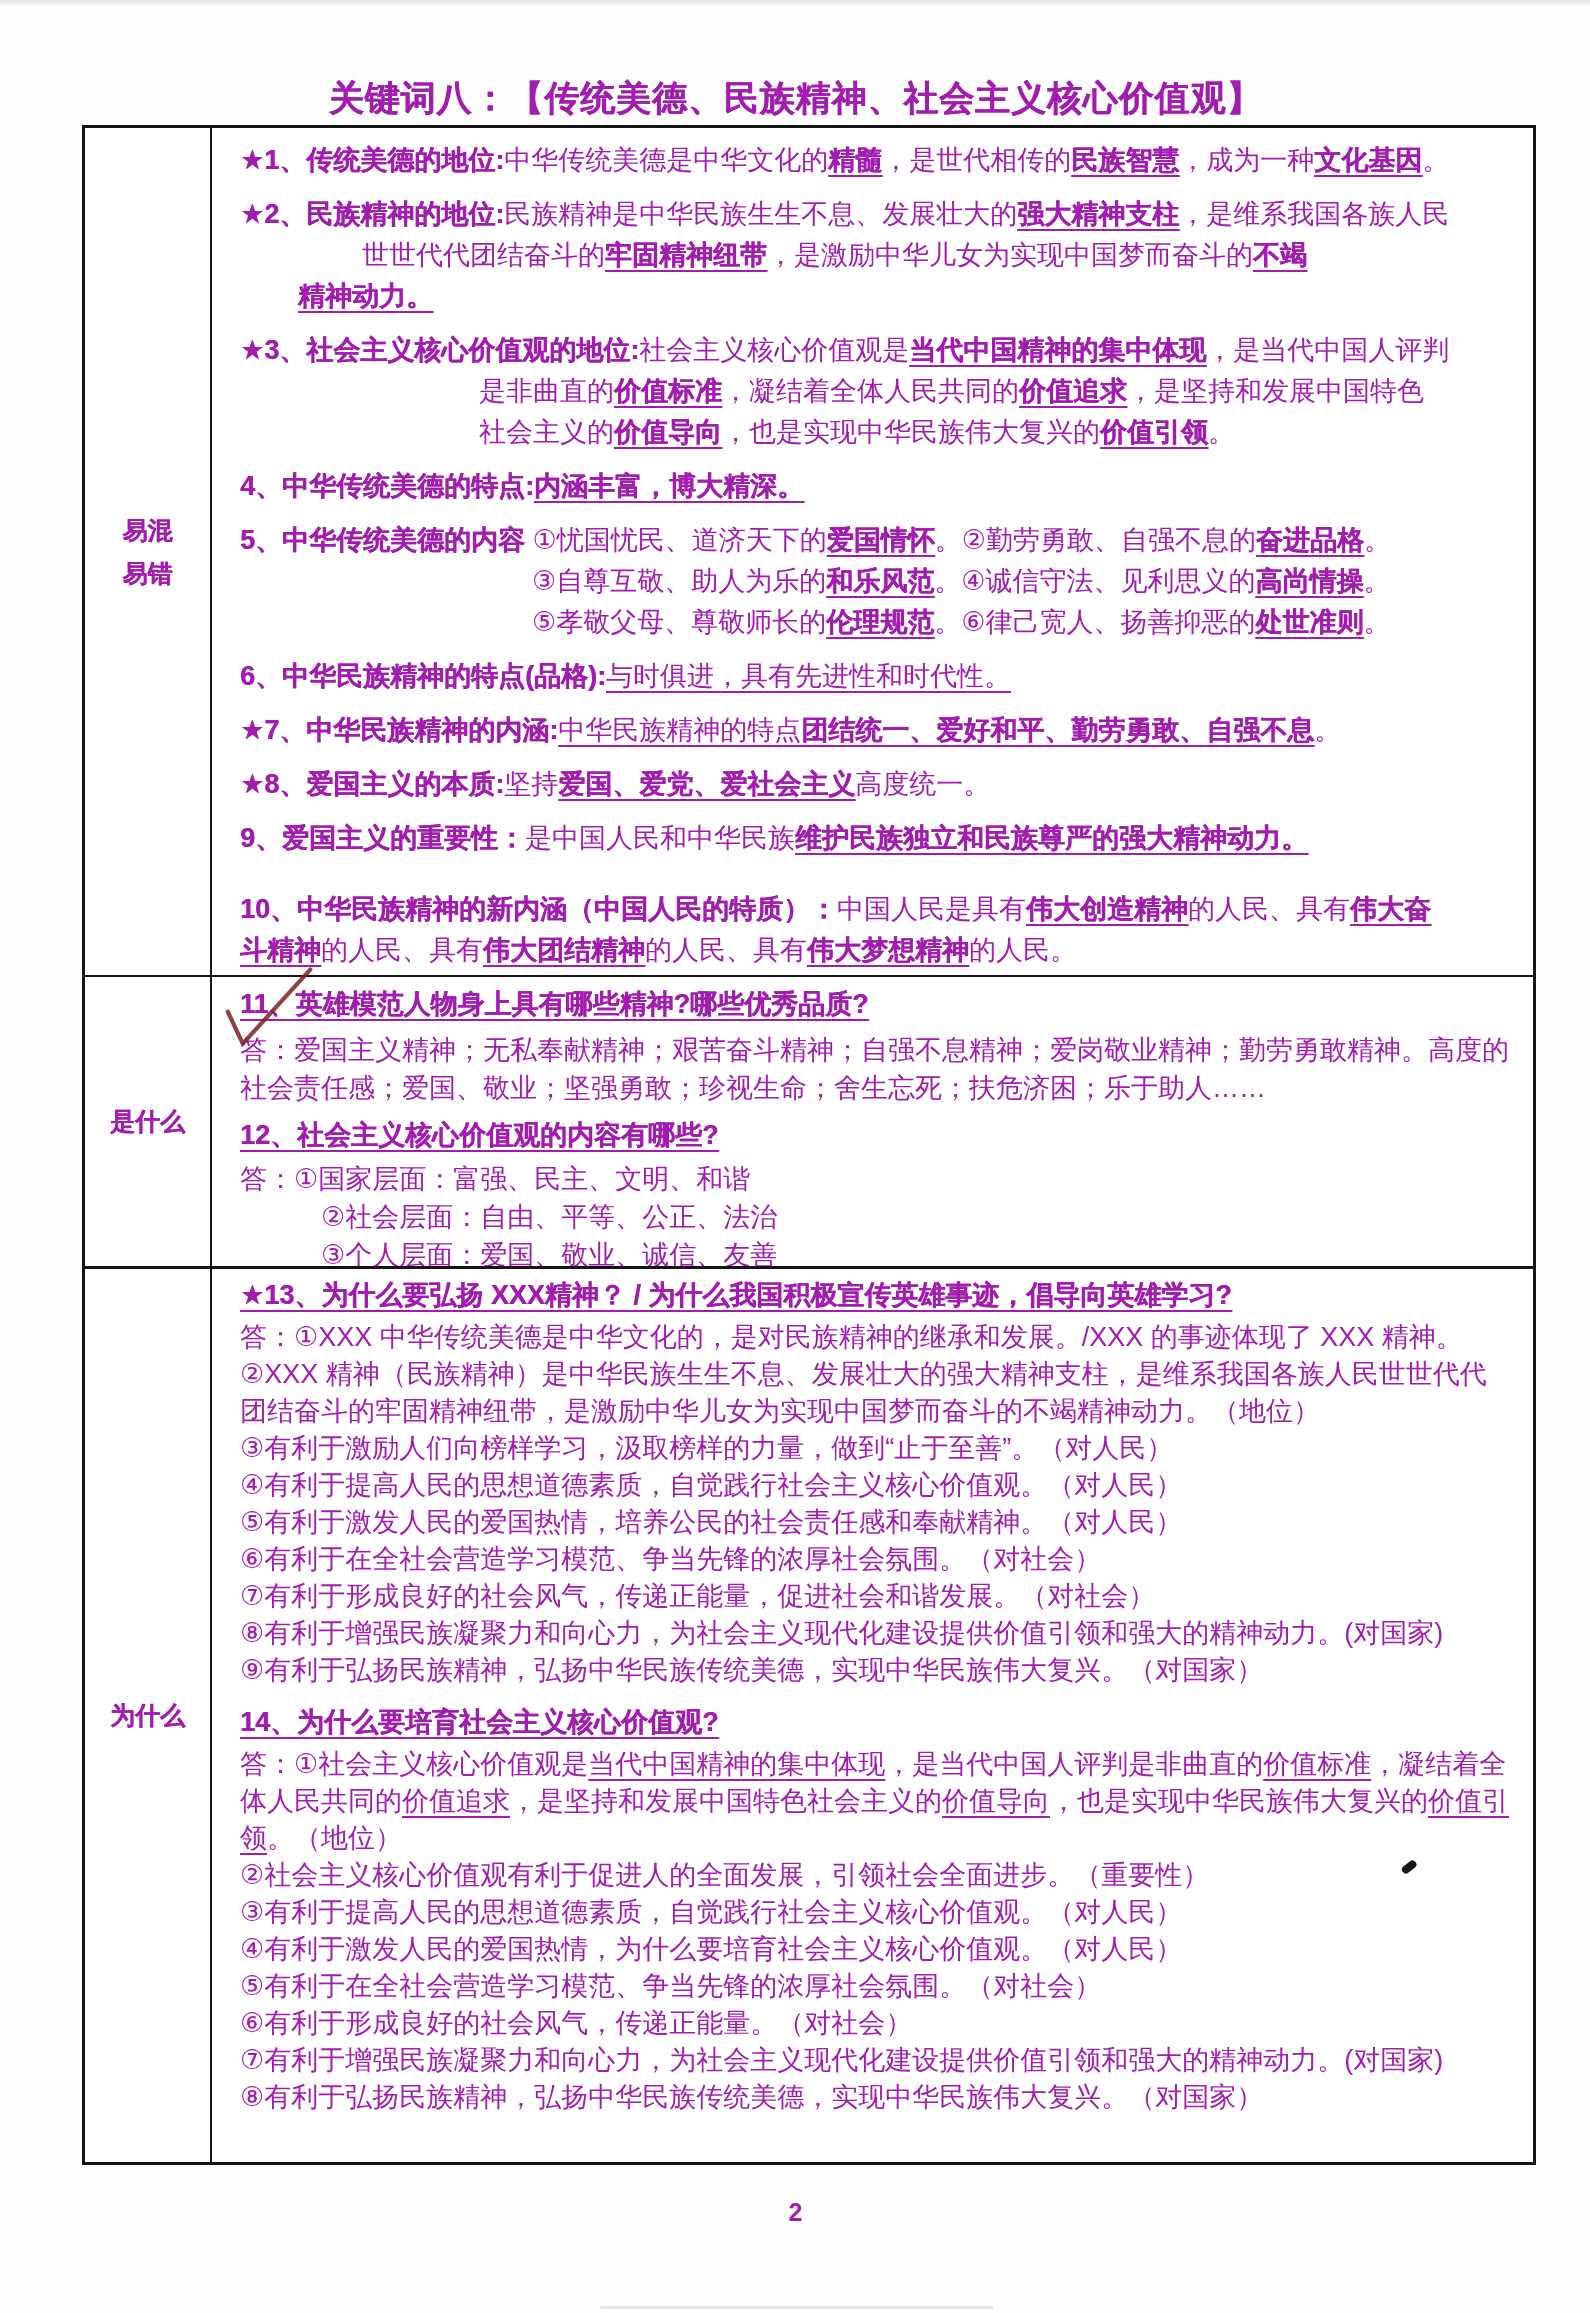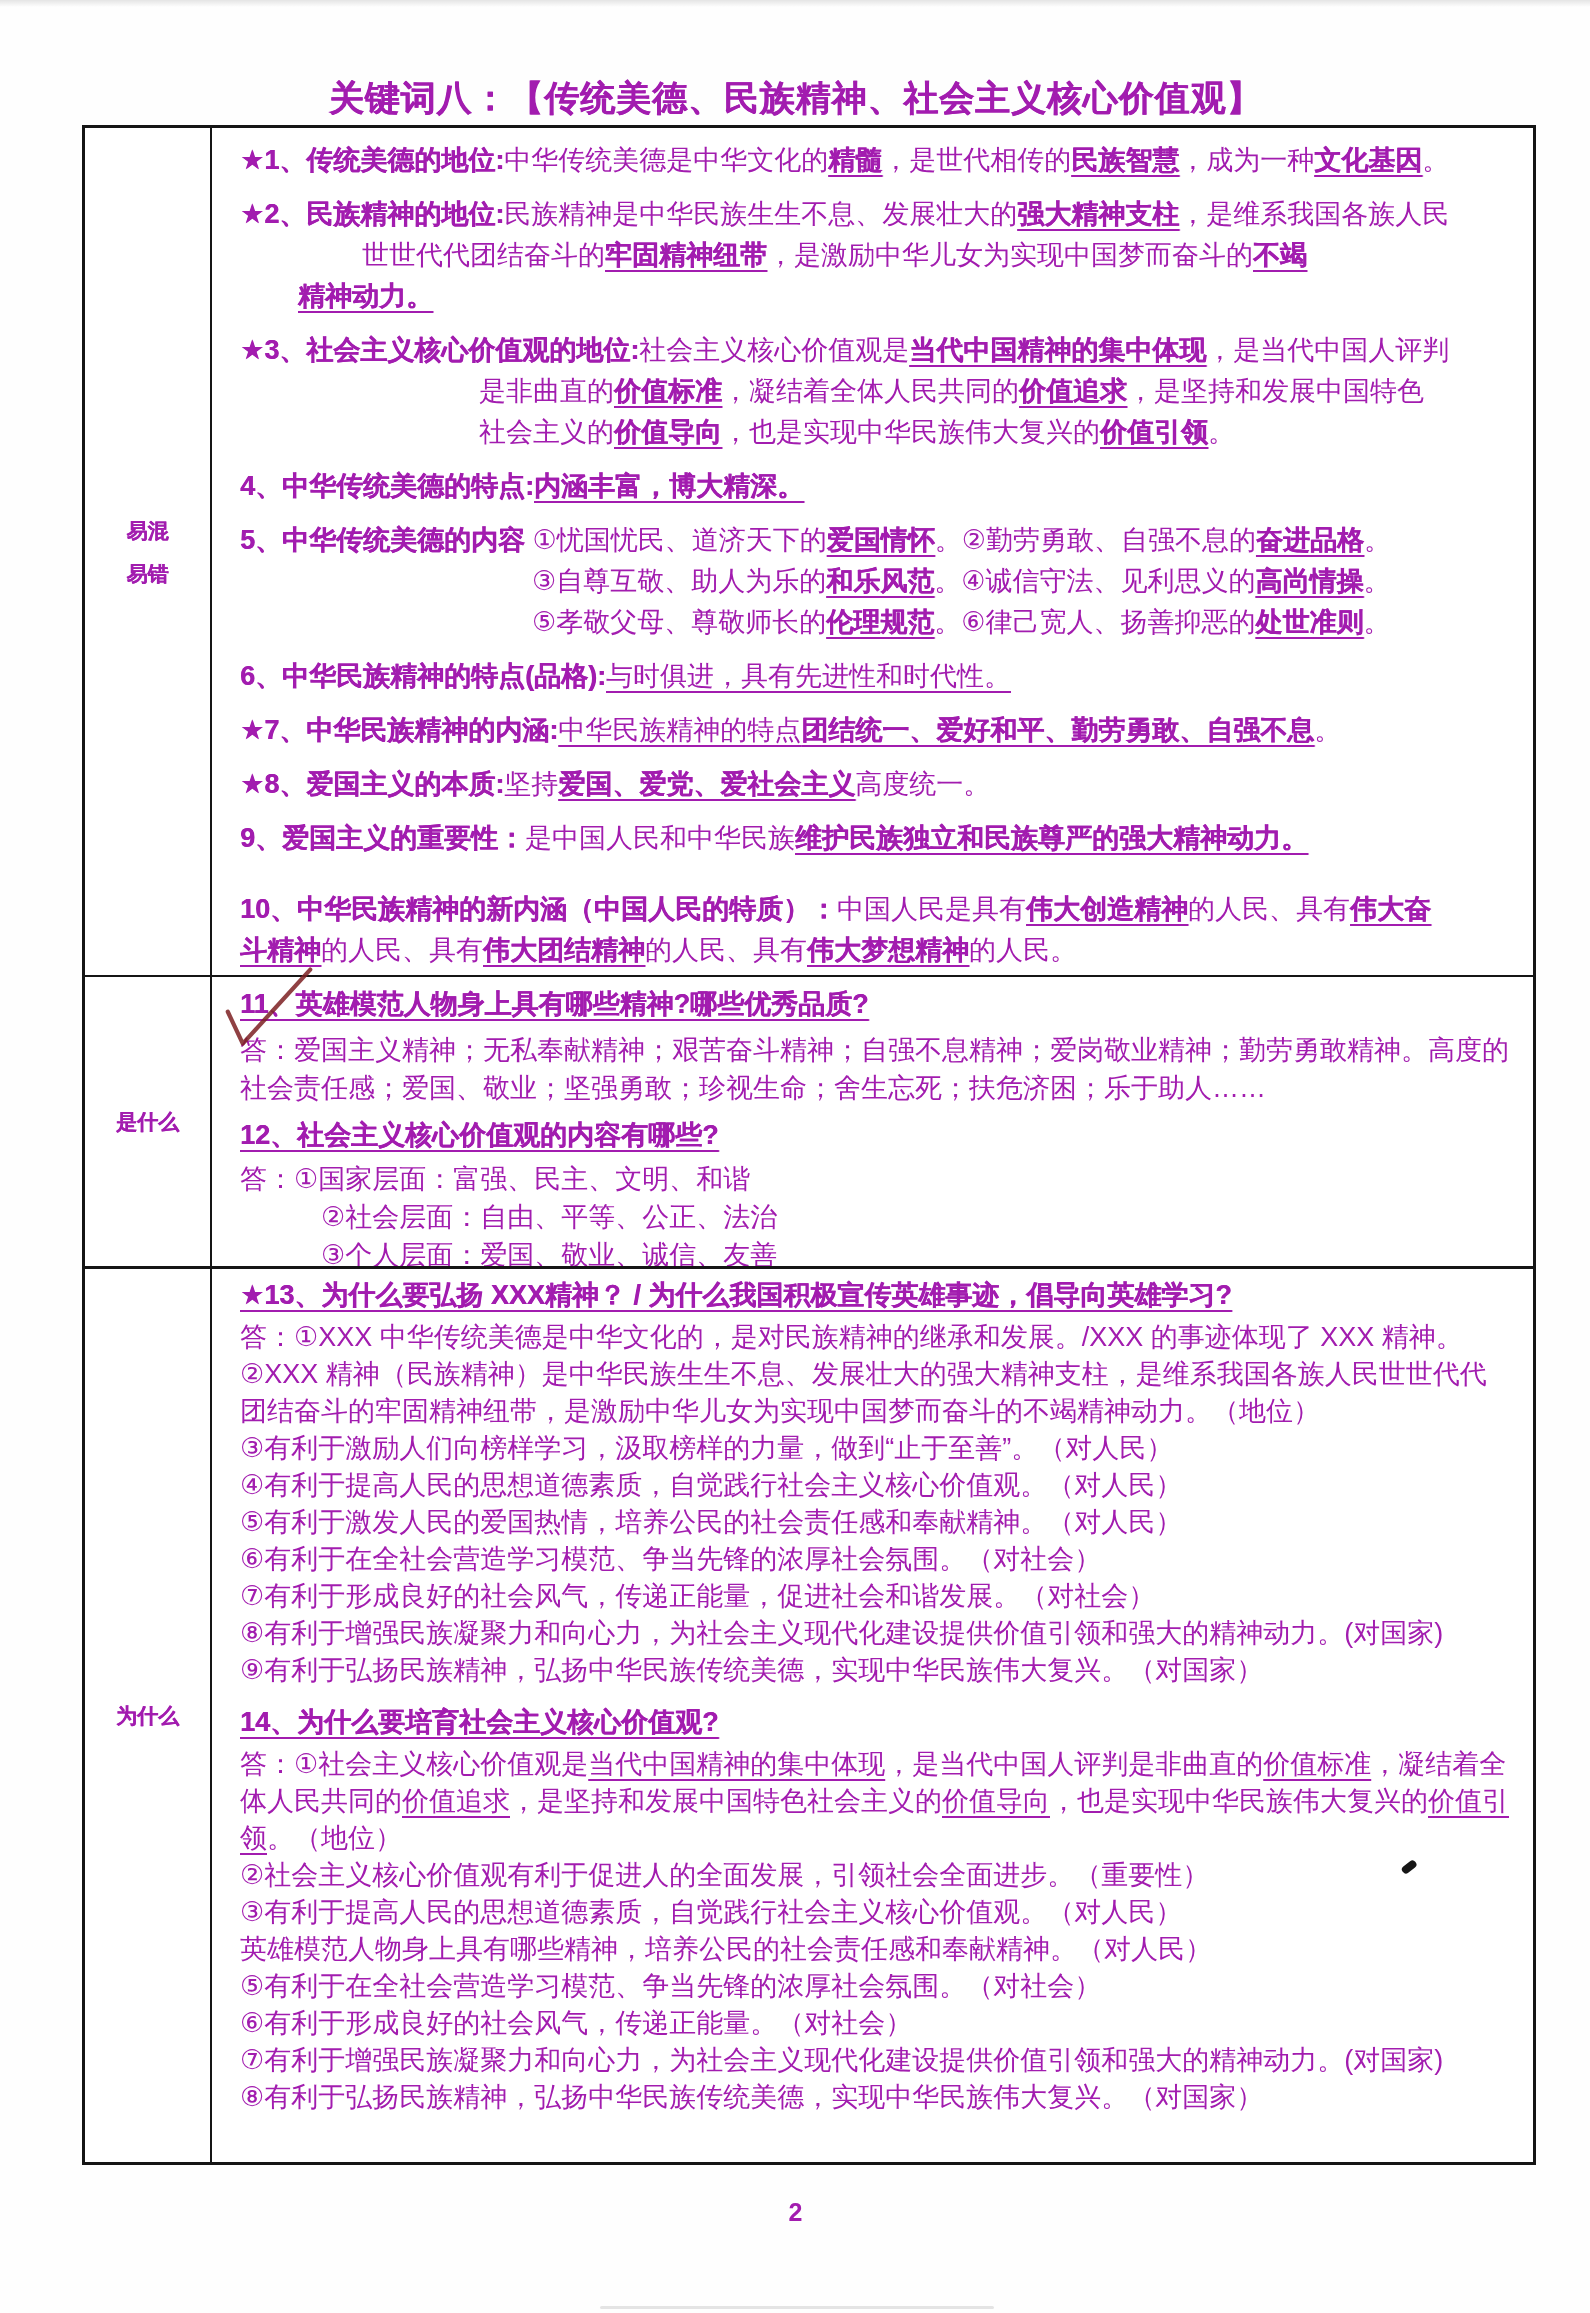--- a/index.html
+++ b/index.html
@@ -23,21 +23,21 @@
     border:3.7px solid #151515;box-sizing:border-box;
     display:flex;flex-direction:column;background:#fff;
   }
   .trow{display:flex;box-sizing:border-box;}
   .trow1{height:849px;border-bottom:2.8px solid #151515;}
   .trow2{height:292px;border-bottom:3.7px solid #151515;}
   .trow3{flex:1;}
   .label-cell{
     width:127px;flex:0 0 127px;border-right:2.8px solid #151515;
     display:flex;align-items:center;justify-content:center;
-    text-align:center;font-weight:900;font-size:21px;line-height:43px;
+    text-align:center;font-weight:900;font-size:25px;line-height:43px;
     white-space:pre-line;box-sizing:border-box;
     text-shadow:0.6px 0 currentColor;
   }
   .content-cell{
     flex:1;box-sizing:border-box;overflow:hidden;
     padding:12px 20.6px 0 28px;font-size:27px;
   }
   .trow1 .content-cell{line-height:41px;}
   .trow2 .content-cell{line-height:38px;padding-top:8.4px;}
   .trow3 .content-cell{line-height:37px;padding-top:8.4px;}
@@ -115,21 +115,21 @@
           <div class="tblock"><span class="seg">④有利于提高人民的思想道德素质，自觉践行社会主义核心价值观。（对人民）</span></div>
           <div class="tblock"><span class="seg">⑤有利于激发人民的爱国热情，培养公民的社会责任感和奉献精神。（对人民）</span></div>
           <div class="tblock"><span class="seg">⑥有利于在全社会营造学习模范、争当先锋的浓厚社会氛围。（对社会）</span></div>
           <div class="tblock"><span class="seg">⑦有利于形成良好的社会风气，传递正能量，促进社会和谐发展。（对社会）</span></div>
           <div class="tblock"><span class="seg">⑧有利于增强民族凝聚力和向心力，为社会主义现代化建设提供价值引领和强大的精神动力。(对国家)</span></div>
           <div class="tblock"><span class="seg">⑨有利于弘扬民族精神，弘扬中华民族传统美德，实现中华民族伟大复兴。（对国家）</span></div>
           <div class="tblock" style="margin-top: 15px;"><span class="seg b u">14、为什么要培育社会主义核心价值观?</span></div>
           <div class="tblock" style="margin-top: 4.7px;"><span class="seg">答：①社会主义核心价值观是</span><span class="seg u">当代中国精神的集中体现</span><span class="seg">，是当代中国人评判是非曲直的</span><span class="seg u">价值标准</span><span class="seg">，凝结着全体人民共同的</span><span class="seg u">价值追求</span><span class="seg">，是坚持和发展中国特色社会主义的</span><span class="seg u">价值导向</span><span class="seg">，也是实现中华民族伟大复兴的</span><span class="seg u">价值引领</span><span class="seg">。（地位）</span></div>
           <div class="tblock"><span class="seg">②社会主义核心价值观有利于促进人的全面发展，引领社会全面进步。（重要性）</span></div>
           <div class="tblock"><span class="seg">③有利于提高人民的思想道德素质，自觉践行社会主义核心价值观。（对人民）</span></div>
-          <div class="tblock"><span class="seg">英雄模范人物身上具有哪些精神，培养公民的社会责任感和奉献精神。（对人民）</span></div>
+          <div class="tblock"><span class="seg">④有利于激发人民的爱国热情，为什么要培育社会主义核心价值观。（对人民）</span></div>
           <div class="tblock"><span class="seg">⑤有利于在全社会营造学习模范、争当先锋的浓厚社会氛围。（对社会）</span></div>
           <div class="tblock"><span class="seg">⑥有利于形成良好的社会风气，传递正能量。（对社会）</span></div>
           <div class="tblock"><span class="seg">⑦有利于增强民族凝聚力和向心力，为社会主义现代化建设提供价值引领和强大的精神动力。(对国家)</span></div>
           <div class="tblock"><span class="seg">⑧有利于弘扬民族精神，弘扬中华民族传统美德，实现中华民族伟大复兴。（对国家）</span></div>
         </div>
     </div>
 
   </div>
 
   <svg class="pen-svg" width="1591" height="2313" viewBox="0 0 1698 2469">

